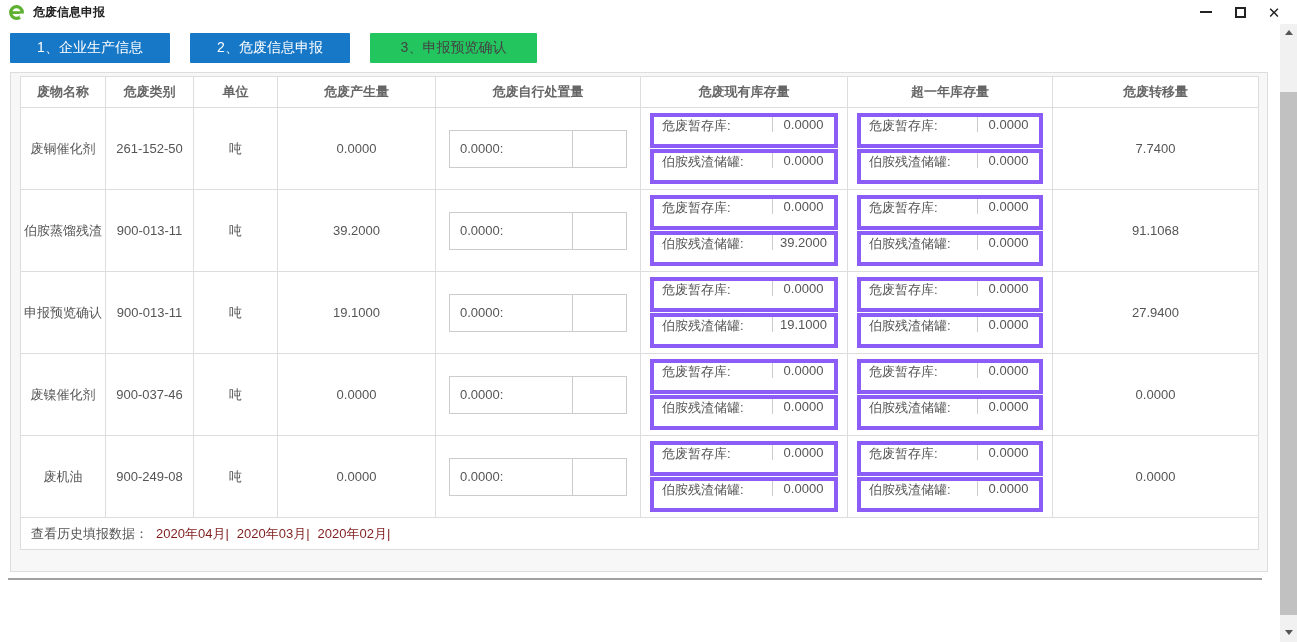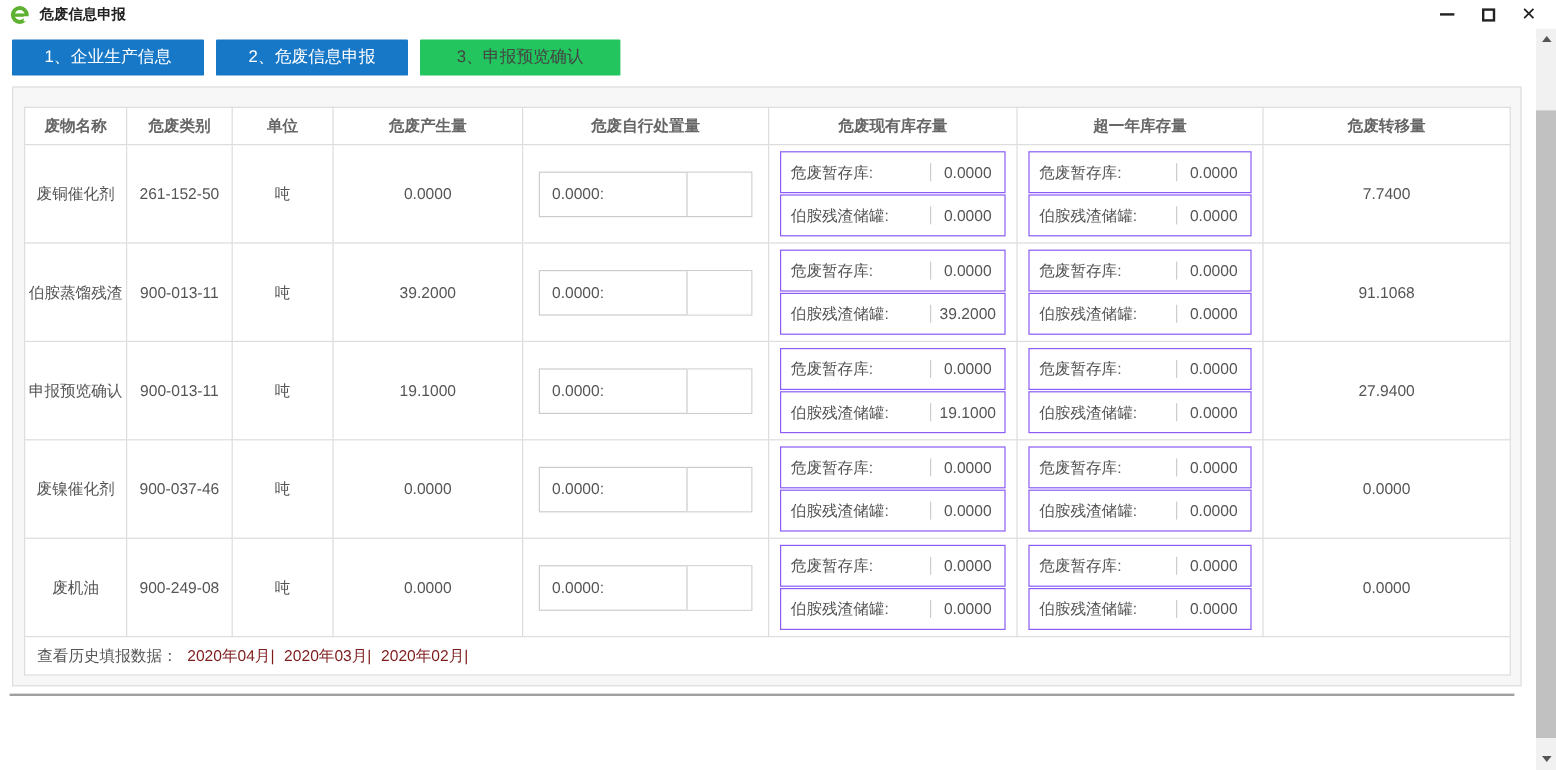--- a/index.html
+++ b/index.html
@@ -11,42 +11,42 @@
   
   .titlebar { height:24px; display:flex; align-items:center; padding-left:6px; position:relative; }
   .title-icon { width:17px; height:17px; margin:0 8px 0 2px; display:inline-block; }
   .title-text { font-size:12px; color:#222;font-weight:bold; }
   .win-controls { position:absolute; top:0; right:6px; height:24px; display:flex; align-items:center; }
   .win-btn { width:34px; height:24px; display:flex; align-items:center; justify-content:center; cursor:pointer; }
   .min-glyph { width:12px; height:2px; background:#222; display:block; }
   .max-glyph { width:11px; height:11px; border:2px solid #222; display:block; }
   .close-glyph { font-size:15px; color:#222; line-height:1; }
   
-  .tabs { position:absolute; left:10px; top:33px; display:flex; gap:10px;align-items:center; }
+  .tabs { position:absolute; left:10px; top:33px; display:flex; gap:20px;align-items:center; }
   .tab { height:30px; display:flex; align-items:center; justify-content:center; font-size:14px; cursor:pointer; border-radius:1px; }
   .tab.active { width:160px; background:#1878c8; color:#ffffff; }
   .tab.inactive { width:167px; background:#22c55e; color:#444444; }
   
   .panel {
     position:absolute; left:10px; top:72px; width:1258px; height:500px;
-    background:#f7f7f7; border:1px solid #dddddd; padding:16px 9px;
+    background:#f7f7f7; border:1px solid #dddddd; padding:3px 9px;
   }
   table.waste { border-collapse:collapse; width:1238px; background:#ffffff; table-layout:fixed; }
   table.waste th, table.waste td { border:1px solid #dddddd; }
   table.waste th { height:31px; font-size:13px; font-weight:bold; color:#666666; text-align:center; }
   table.waste td { height:82px; font-size:13px; color:#555555; text-align:center; vertical-align:middle; }
   .c1{width:85px;} .c2{width:88px;} .c3{width:84px;} .c4{width:158px;}
   .c5{width:205px;} .c6{width:207px;} .c7{width:205px;} .c8{width:206px;}
   
   .sd-group { display:flex; margin:0 12px; height:38px; border:1px solid #cccccc; background:#fff; align-items:stretch; }
   .sd-value { flex:1; display:flex; align-items:center; padding-left:10px; color:#555; font-size:13px; }
   .sd-input { width:54px; border:none; border-left:1px solid #cccccc; outline:none; font-size:13px; padding:0 4px; font-family:"Liberation Sans",sans-serif; }
   
   .storage { margin:0 8px; }
-  .storage-row { display:flex; height:35px; border:1px solid #8b5cf6; background:#fff; align-items:center; }
+  .storage-row { display:flex; height:35px; border:4px solid #8b5cf6; background:#fff; align-items:flex-start; }
   .storage-row + .storage-row { margin-top:1px; }
   .storage-label { flex:1; display:flex; align-items:center; padding-left:8px; color:#555; font-size:13px; text-align:left; }
   .storage-value { width:62px; border-left:1px solid #cccccc; display:flex; align-items:center; justify-content:center; font-size:13px; color:#555; }
   
   td.hist { height:32px !important; text-align:left !important; padding-left:10px; font-size:13px; color:#555; }
   .hist-link { color:#7f1d1d; margin-left:8px; cursor:pointer; text-decoration:none; }
   
   .hr-line { position:absolute; left:8px; top:578px; width:1254px; height:2px; background:#a0a0a0; }
   
   .scrollbar { position:absolute; right:0; top:24px; width:17px; height:618px; background:#f1f1f1; }

